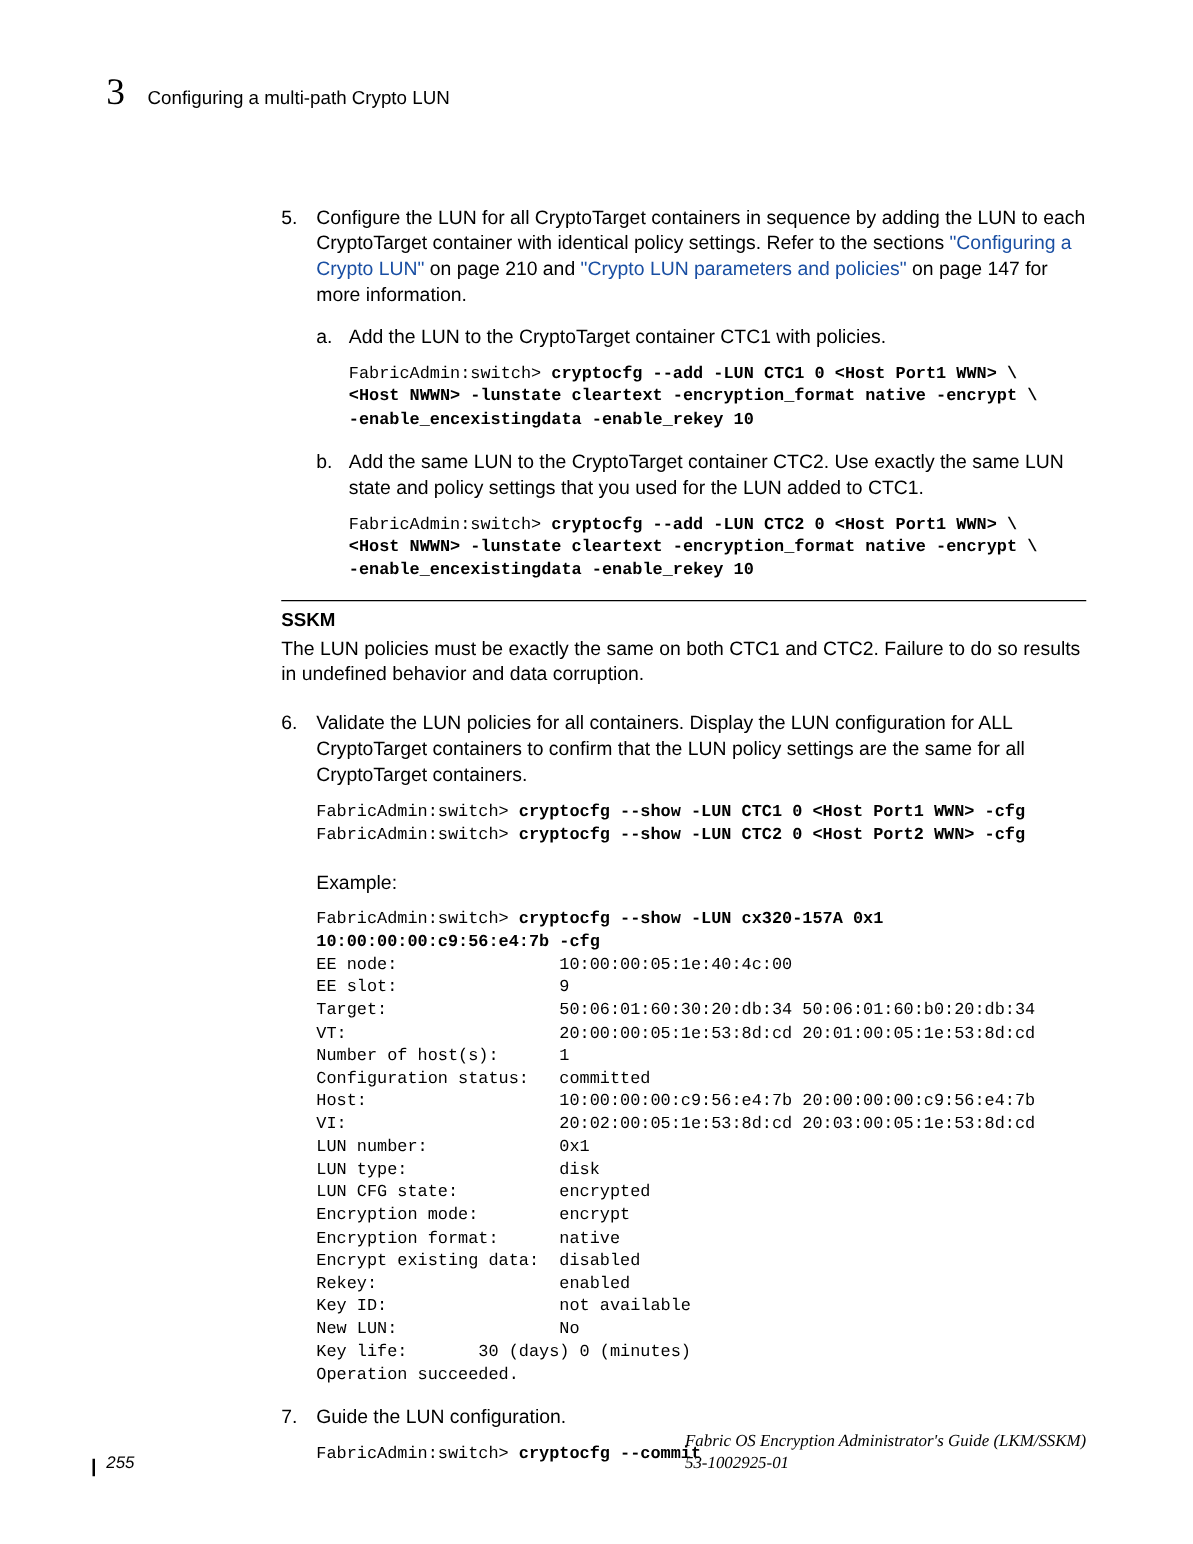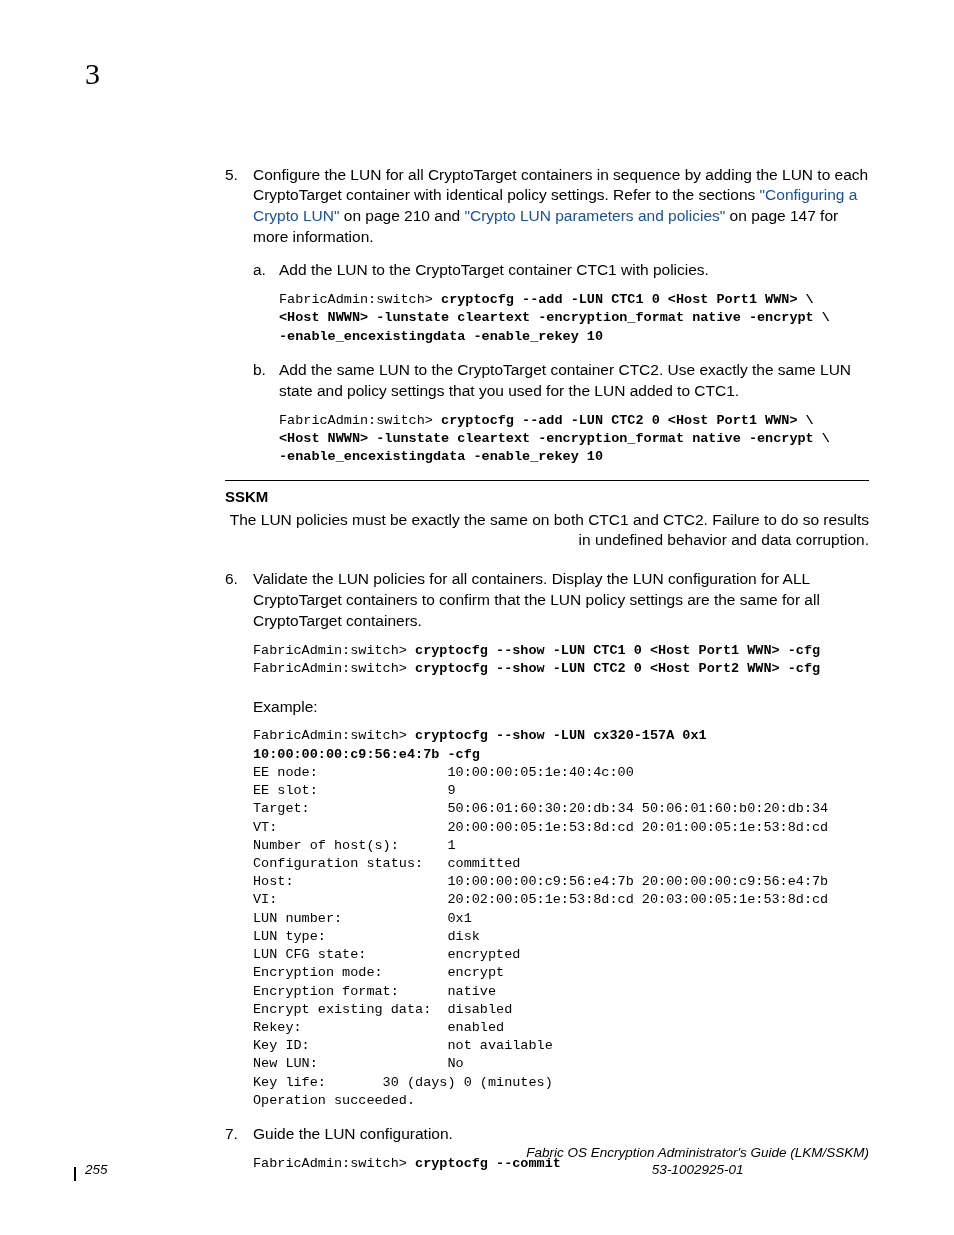--- a/index.html
+++ b/index.html
@@ -84,59 +84,60 @@
     border-top: 1px solid #000;
     margin: 14px 0 6px 0;
   }
   .note-head {
     font-weight: bold;
     font-size: 15px;
     margin: 0 0 2px 0;
   }
   .note-body {
     margin: 0 0 18px 0;
-    text-align: right;
   }
   .example-label {
     margin: 18px 0 10px 28px;
   }
   .footer {
     position: absolute;
     left: 85px;
     right: 85px;
     bottom: 56px;
     display: flex;
     justify-content: space-between;
     align-items: flex-end;
     font-style: italic;
     font-size: 13.5px;
   }
   .footer .right {
-    text-align: center;
+    text-align: left;
     line-height: 1.25;
+    font-family: Liberation Serif, serif;
   }
   .footer .pg {
     font-style: italic;
   }
   .changebar {
     position: absolute;
     left: 74px;
     bottom: 54px;
     width: 2px;
     height: 14px;
     background: #000;
   }
 </style>
 </head>
 <body>
 
 <div class="page">
 
   <div class="header">
     <span class="chapnum">3</span>
+    <span class="runhead">Configuring a multi-path Crypto LUN</span>
   </div>
 
   <div class="content">
 
     <ol class="steps">
 
       <li>
         <span class="num">5.</span>
         <span>
           <span>Configure the LUN for all CryptoTarget containers in sequence by adding the LUN to each CryptoTarget container with identical policy settings. Refer to the sections </span><span class="link">"Configuring a Crypto LUN"</span><span> on page 210 and </span><span class="link">"Crypto LUN parameters and policies"</span><span> on page 147 for more information.</span>

